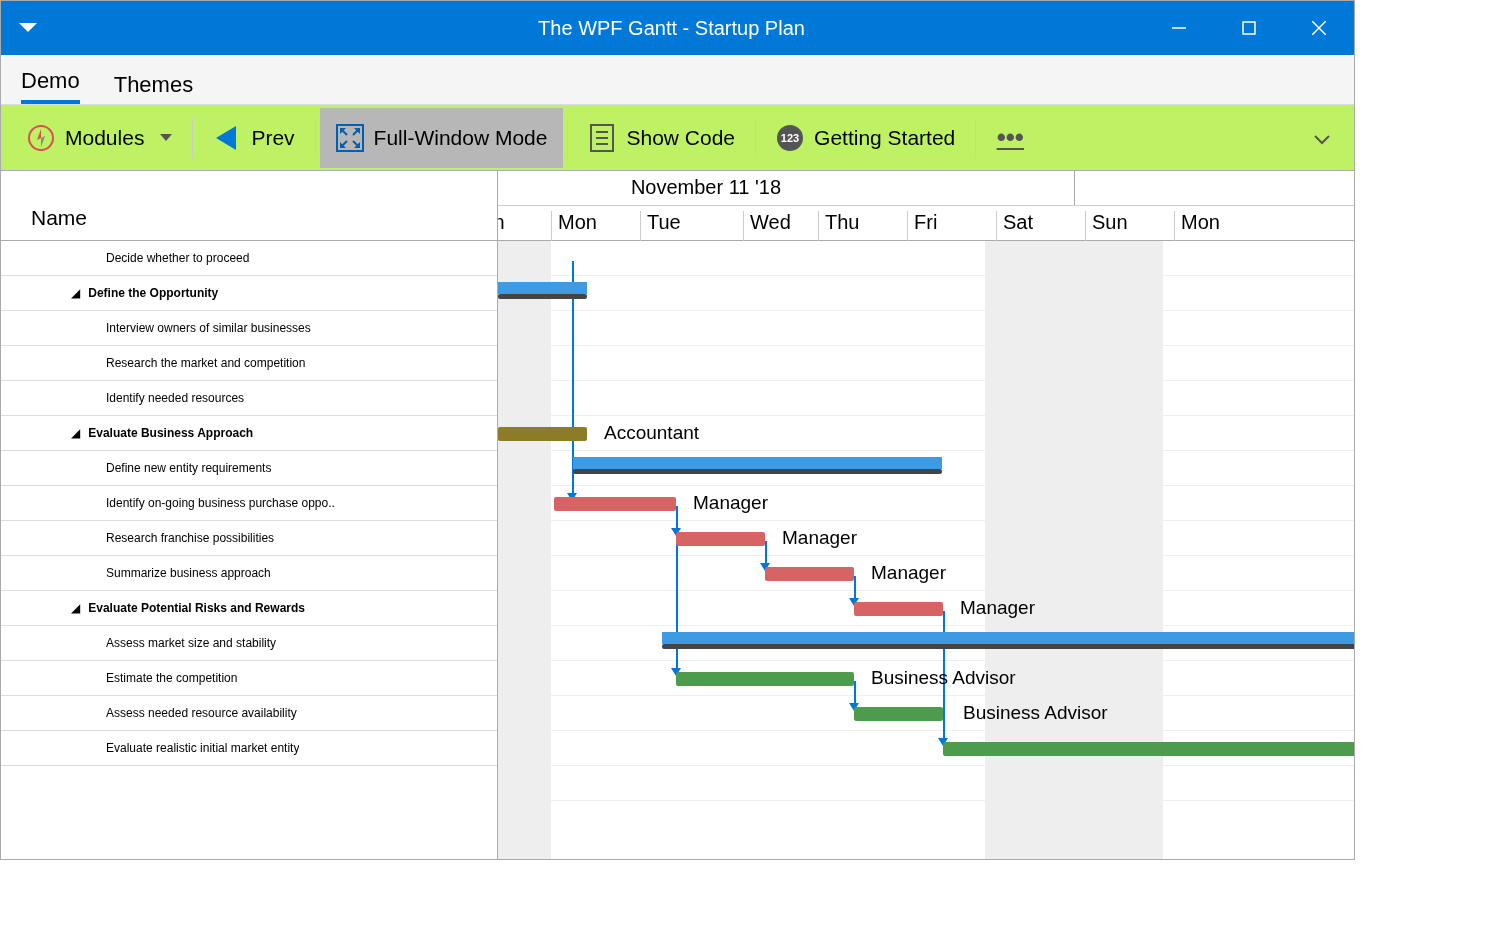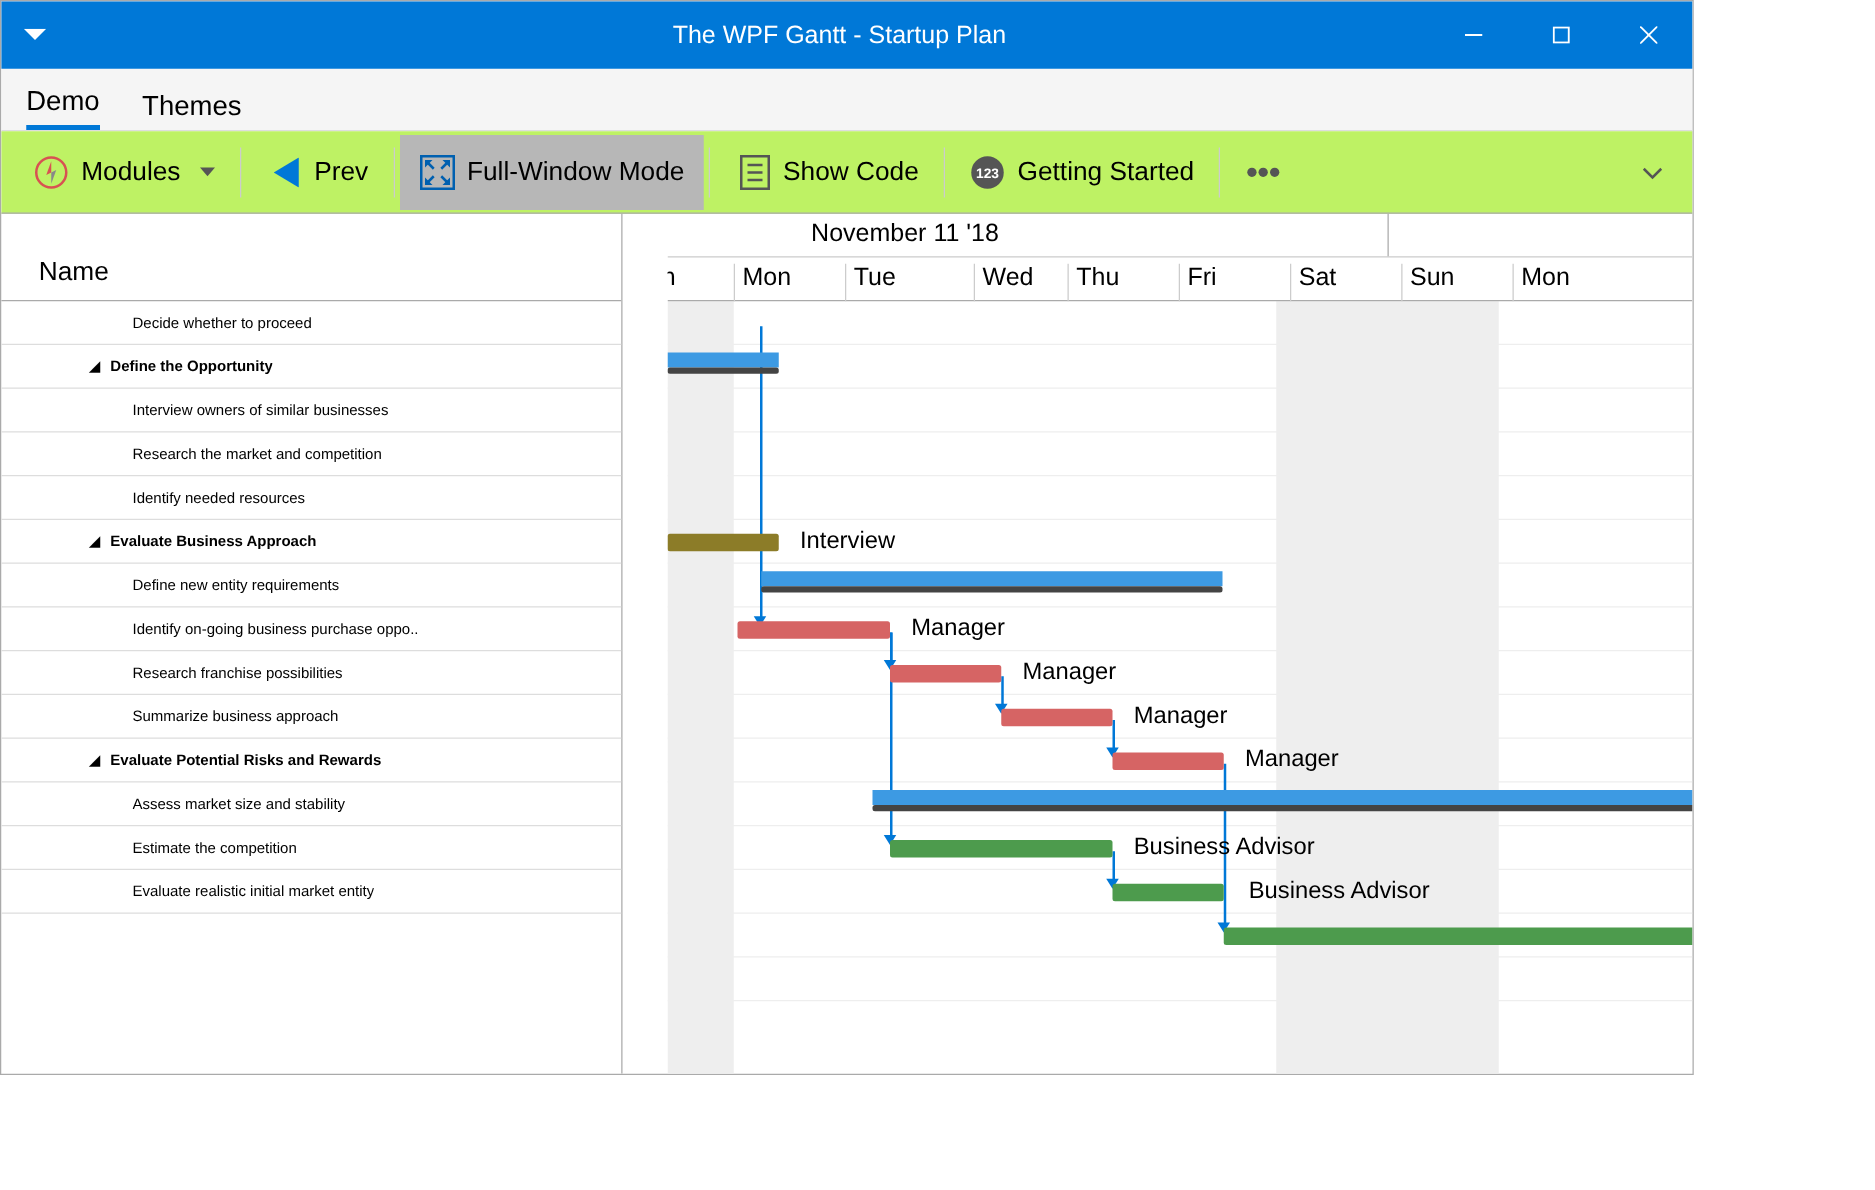--- a/index.html
+++ b/index.html
@@ -15,26 +15,26 @@
   
   .ribbon-tabs { height:50px; background:#f5f5f5; display:flex; align-items:flex-end; gap:34px; padding:0 20px; border-bottom:1px solid #ddd; }
   .ribbon-tabs .tab { font-size:22px; padding:10px 0 6px 0; cursor:pointer; }
   .ribbon-tabs .tab.active { color:#000; font-weight:500; border-bottom:4px solid #0078d7; }
 
   
   .toolbar { height:66px; background:#bef264; display:flex; align-items:center; padding:0 10px; gap:0; border-bottom:1px solid #aaa; font-size:21px; }
   .toolbar .btn { display:flex; align-items:center; gap:10px; padding:0 16px; height:60px; cursor:pointer; }
   .toolbar .btn.active { background:#b7b7b7; }
   .toolbar .sep { width:1px; height:40px; background:#ccc; margin:0 4px; }
-  .toolbar .icon { width:28px; height:28px; display:flex; align-items:center; justify-content:flex-end; }
+  .toolbar .icon { width:28px; height:28px; display:flex; align-items:center; justify-content:center;text-decoration:underline; }
 
   
   .content { display:flex; height:calc(100% - 54px - 50px - 66px); position:relative; }
   .left-pane { width:497px; border-right:1px solid #aaa; display:flex; flex-direction:column;justify-content:center; }
-  .right-pane { flex:1; position:relative; overflow:hidden;margin-left:36px; }
+  .right-pane { flex:1; position:relative; overflow:hidden; }
 
   .col-header { height:70px; display:flex; align-items:flex-end; border-bottom:1px solid #aaa; padding:0 0 10px 30px; font-size:21px; }
 
   .tree-rows { flex:1; }
   .tree-row { height:35px; display:flex; align-items:center; border-bottom:1px solid #ddd; font-size:12px; padding-left:10px; white-space:nowrap; overflow:hidden; text-overflow:ellipsis; }
   .tree-row.L1 { padding-left:70px; font-weight:bold; }
   .tree-row.L1::before { content:"◢"; font-size:12px; margin-right:8px; font-weight:normal; }
   .tree-row.L2 { padding-left:105px; font-weight:normal; }
   .tree-row span { overflow:hidden; text-overflow:ellipsis; }
 
@@ -203,20 +203,23 @@
           <span>Summarize business approach</span>
         </div>
         <div class="tree-row L1">
           <span>Evaluate Potential Risks and Rewards</span>
         </div>
         <div class="tree-row L2">
           <span>Assess market size and stability</span>
         </div>
         <div class="tree-row L2">
           <span>Estimate the competition</span>
+        </div>
+        <div class="tree-row L2">
+          <span>Assess needed resource availability</span>
         </div>
         <div class="tree-row L2">
           <span>Evaluate realistic initial market entity</span>
         </div>
       </div>
   </div>
 
   <div class="right-pane">
 
     <div class="weekend-shade" style="left:0px; width:53px;"></div>
@@ -248,21 +251,21 @@
         <div class="bar summary" style="left:0px;width:89px;"></div>
         <div class="bar summary-under" style="left:0px;width:89px;"></div>
       </div>
 
       <div class="chart-row"></div>
       <div class="chart-row"></div>
       <div class="chart-row"></div>
 
       <div class="chart-row">
         <div class="bar task-olive" style="left:0px;width:89px;"></div>
-        <div class="bar-label" style="left:106px;">Interview</div>
+        <div class="bar-label" style="left:106px;">Accountant</div>
       </div>
 
       <div class="chart-row">
         <div class="bar summary" style="left:75px;width:369px;"></div>
         <div class="bar summary-under" style="left:75px;width:369px;"></div>
       </div>
 
       <div class="chart-row">
         <div class="bar task-red" style="left:56px;width:122px;"></div>
         <div class="bar-label" style="left:195px;">Manager</div>

